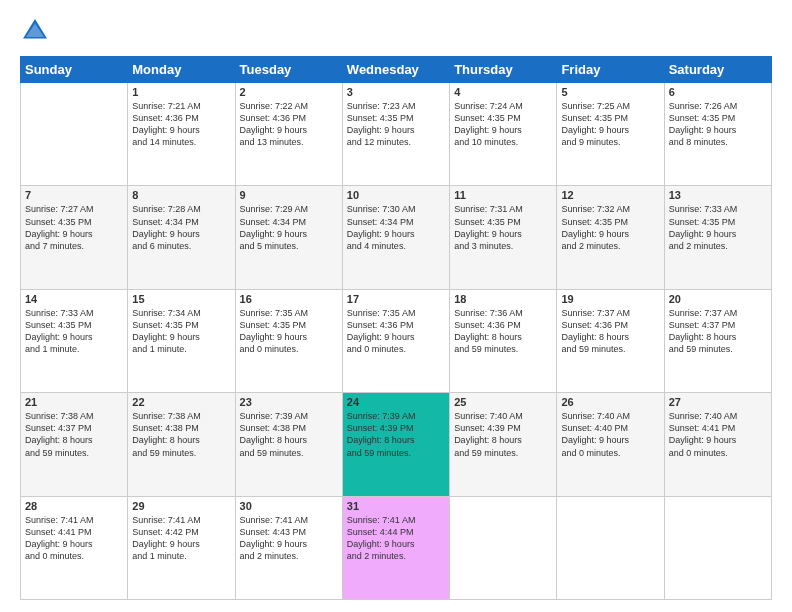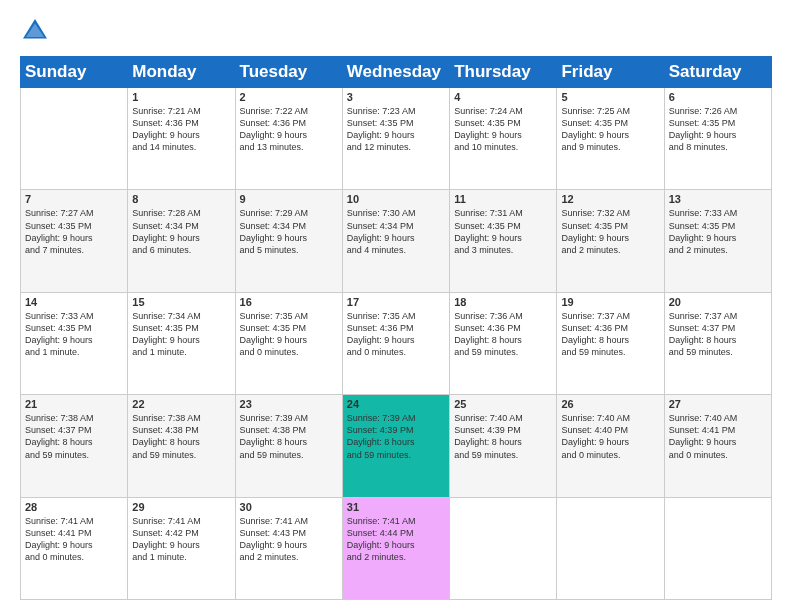--- a/index.html
+++ b/index.html
@@ -63,21 +63,21 @@
     .calendar {
       flex: 1;
       border: 1px solid #ccc;
       border-collapse: collapse;
       width: 100%;
       table-layout: fixed;
     }
     .calendar th {
       background-color: #1a6fc4;
       color: #fff;
-      font-size: 17px;
+      font-size: 13px;
       font-weight: bold;
       padding: 5px 4px;
       text-align: left;
       border: 1px solid #1a6fc4;
     }
     .calendar td {
       vertical-align: top;
       border: 1px solid #ccc;
       padding: 3px 4px;
       font-size: 9.5px;

